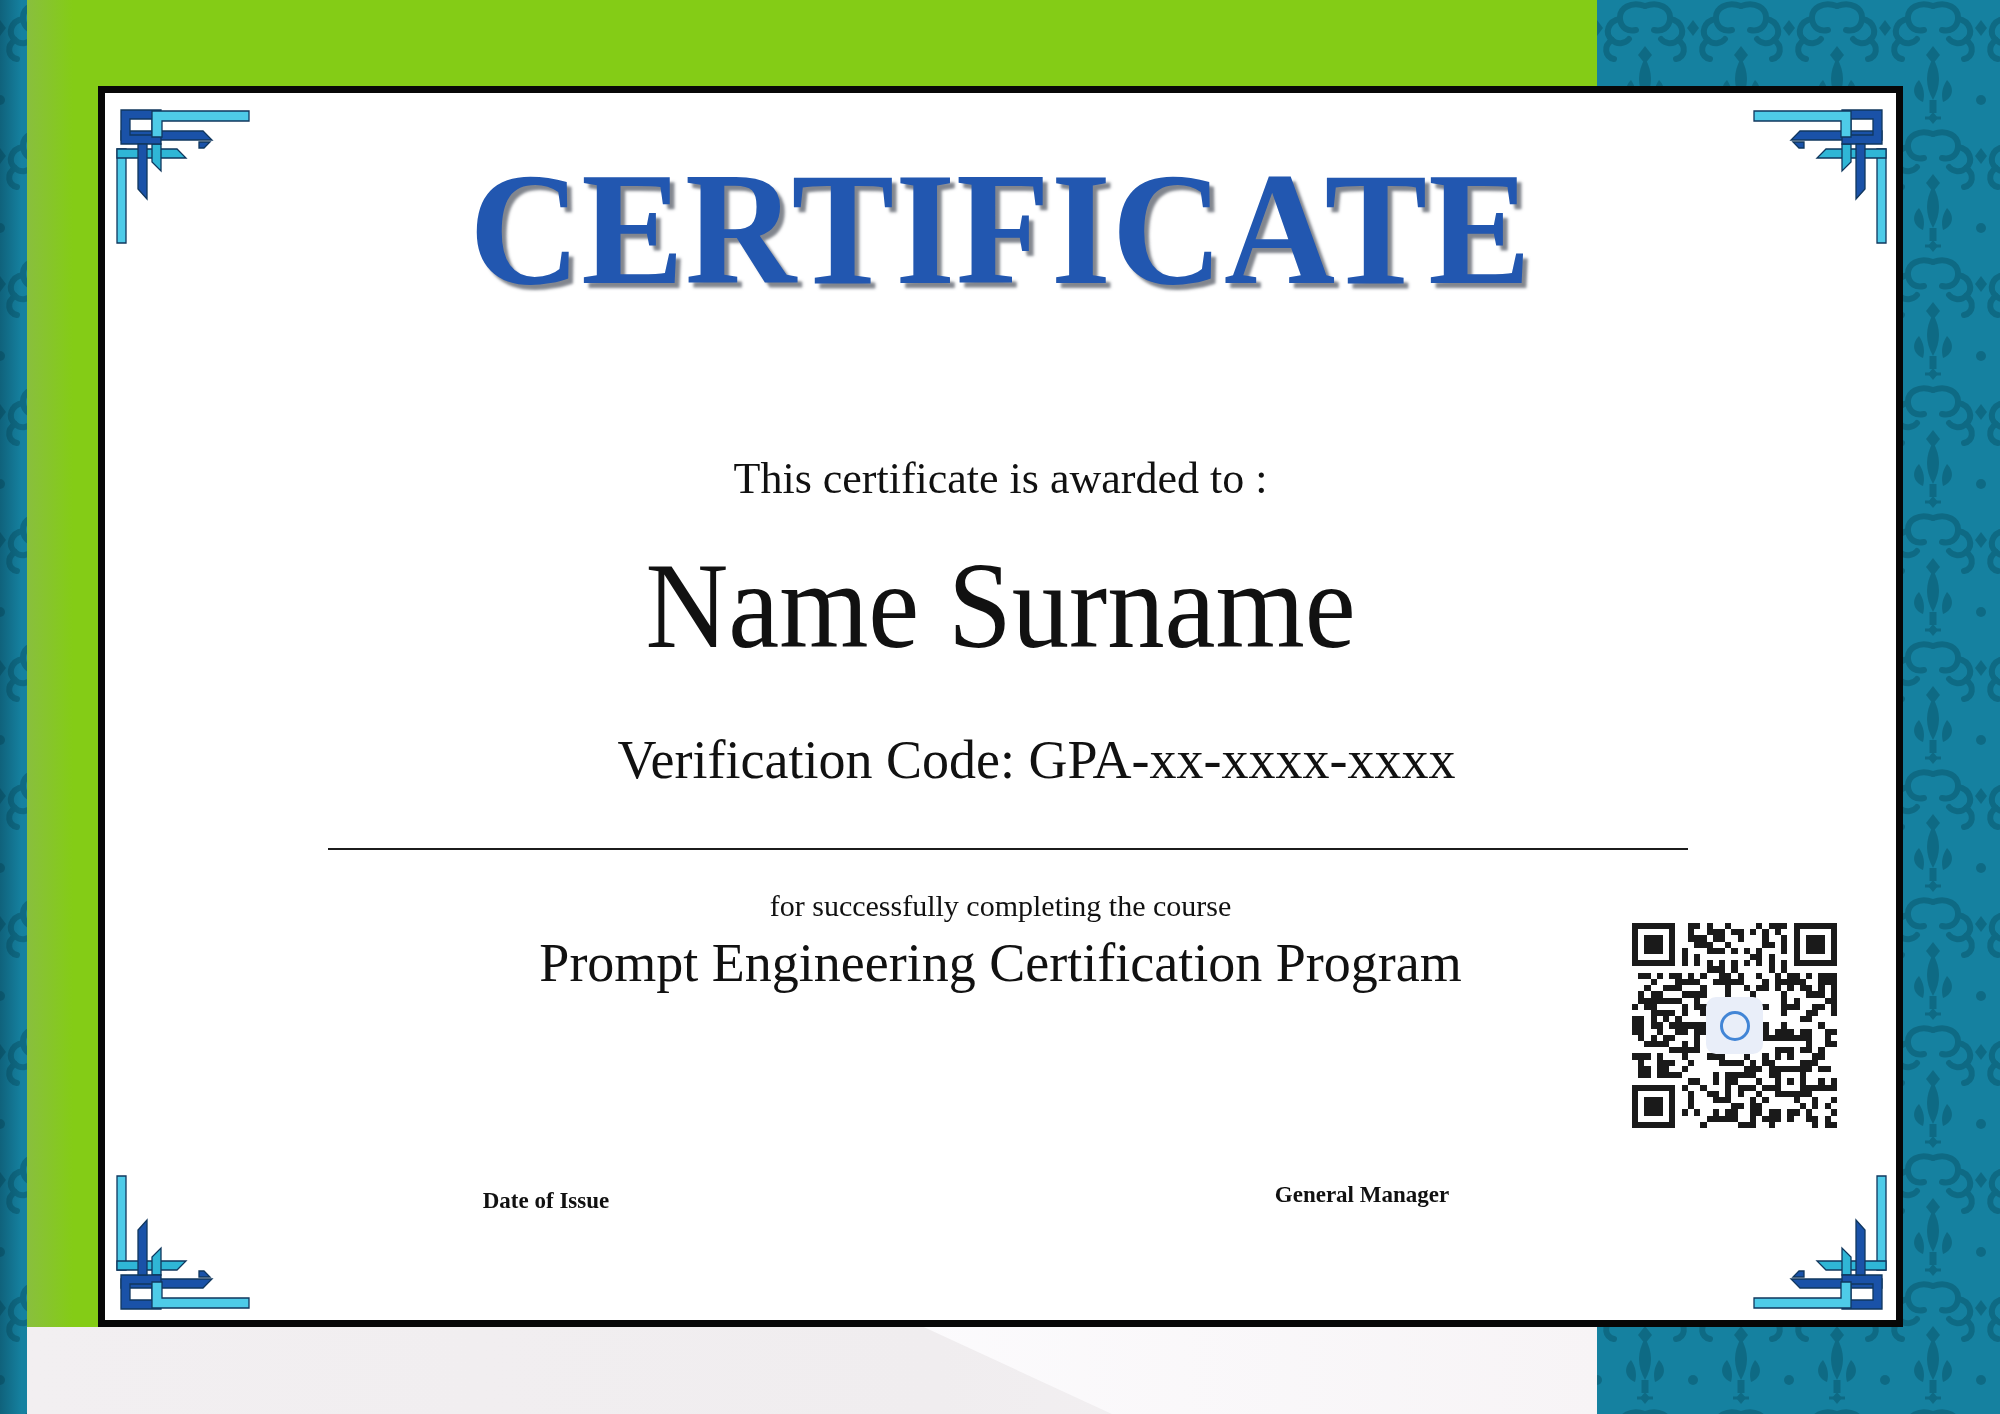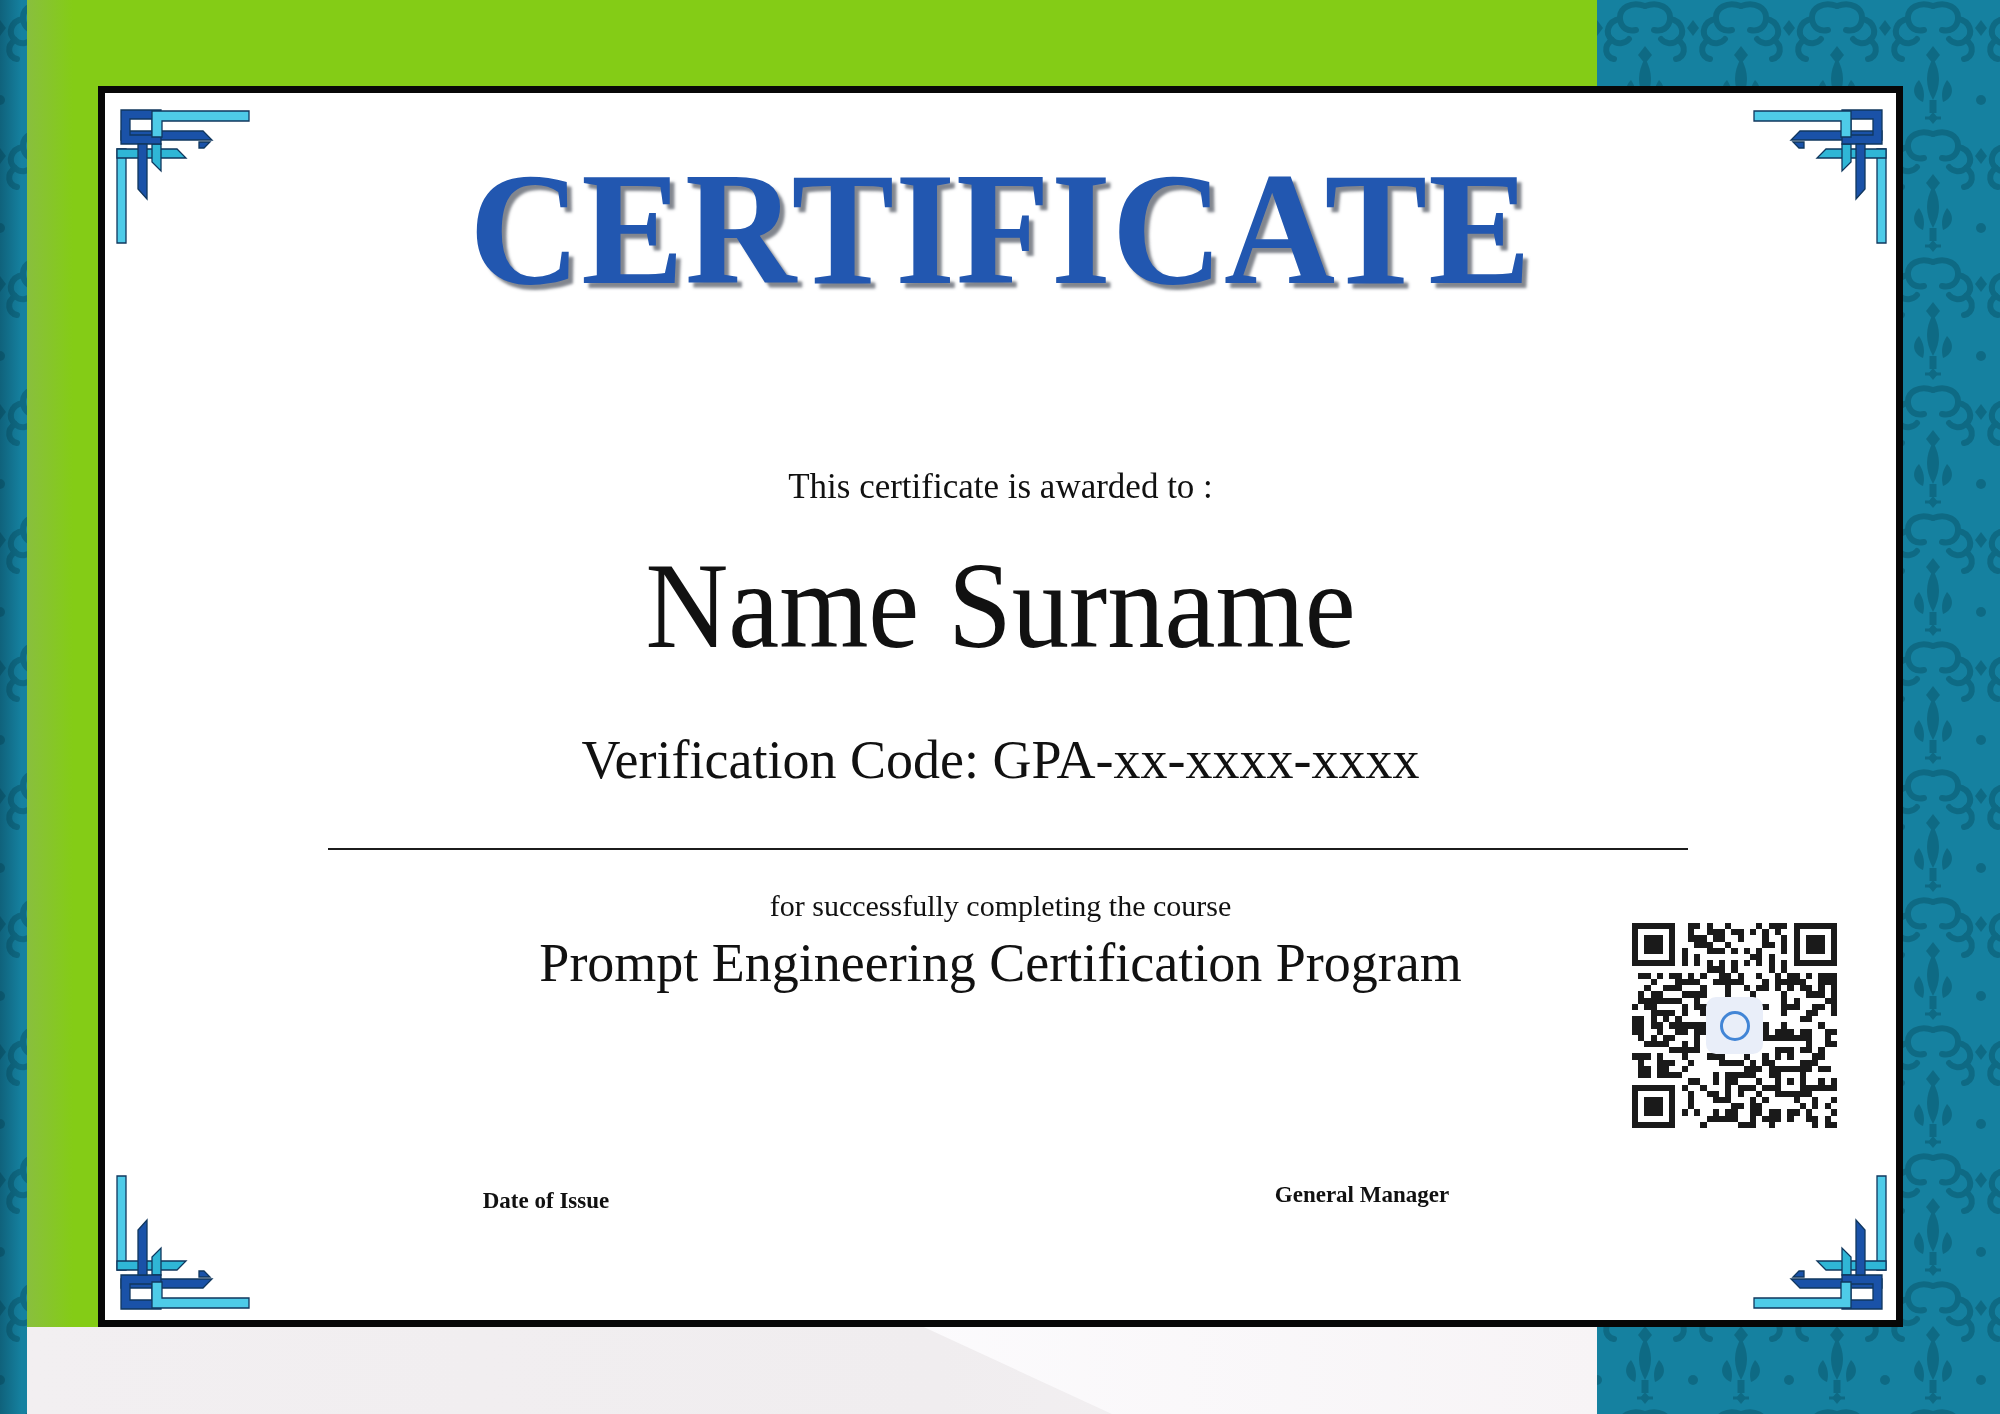--- a/index.html
+++ b/index.html
@@ -42,23 +42,23 @@
   .orn .b{fill:var(--ornament-blue);}
   .orn .c-light{fill:var(--ornament-cyan);}
   .orn .c-dark{fill:var(--ornament-teal);}
 
   
   .row{position:absolute;left:0;width:100%;text-align:center;line-height:1;color:var(--ink);}
   .title-row{top:55px;font-size:162px;font-weight:bold;color:var(--title-blue);
              transform:scaleX(.95);letter-spacing:1px;
              text-shadow:5px 5px 3px rgba(95,100,110,.78);}
   .academy-row{top:240px;font-size:66px;font-weight:bold;color:var(--academy-blue);}
-  .awarded-row{top:376px;font-size:35px;}
+  .awarded-row{top:364px;font-size:44px;}
   .recipient-row{top:452px;font-size:122px;transform:scaleX(.94);}
-  .verification-row{top:640px;font-size:54px;}
+  .verification-row{top:640px;font-size:54px;padding-left:36px;}
   .divider{position:absolute;top:755px;left:223px;width:1360px;height:2px;background:#1c1c1c;}
   .completing-row{top:798px;font-size:30px;}
   .course-row{top:843px;font-size:54px;}
 
   
   .sig{position:absolute;width:420px;text-align:center;color:var(--ink);}
   .sig-date{left:231px;top:1078px;}
   .sig-manager{left:1047px;top:1072px;}
   .sig .line1{font-size:44px;line-height:1;}
   .sig-date .line1{font-size:42px;}

